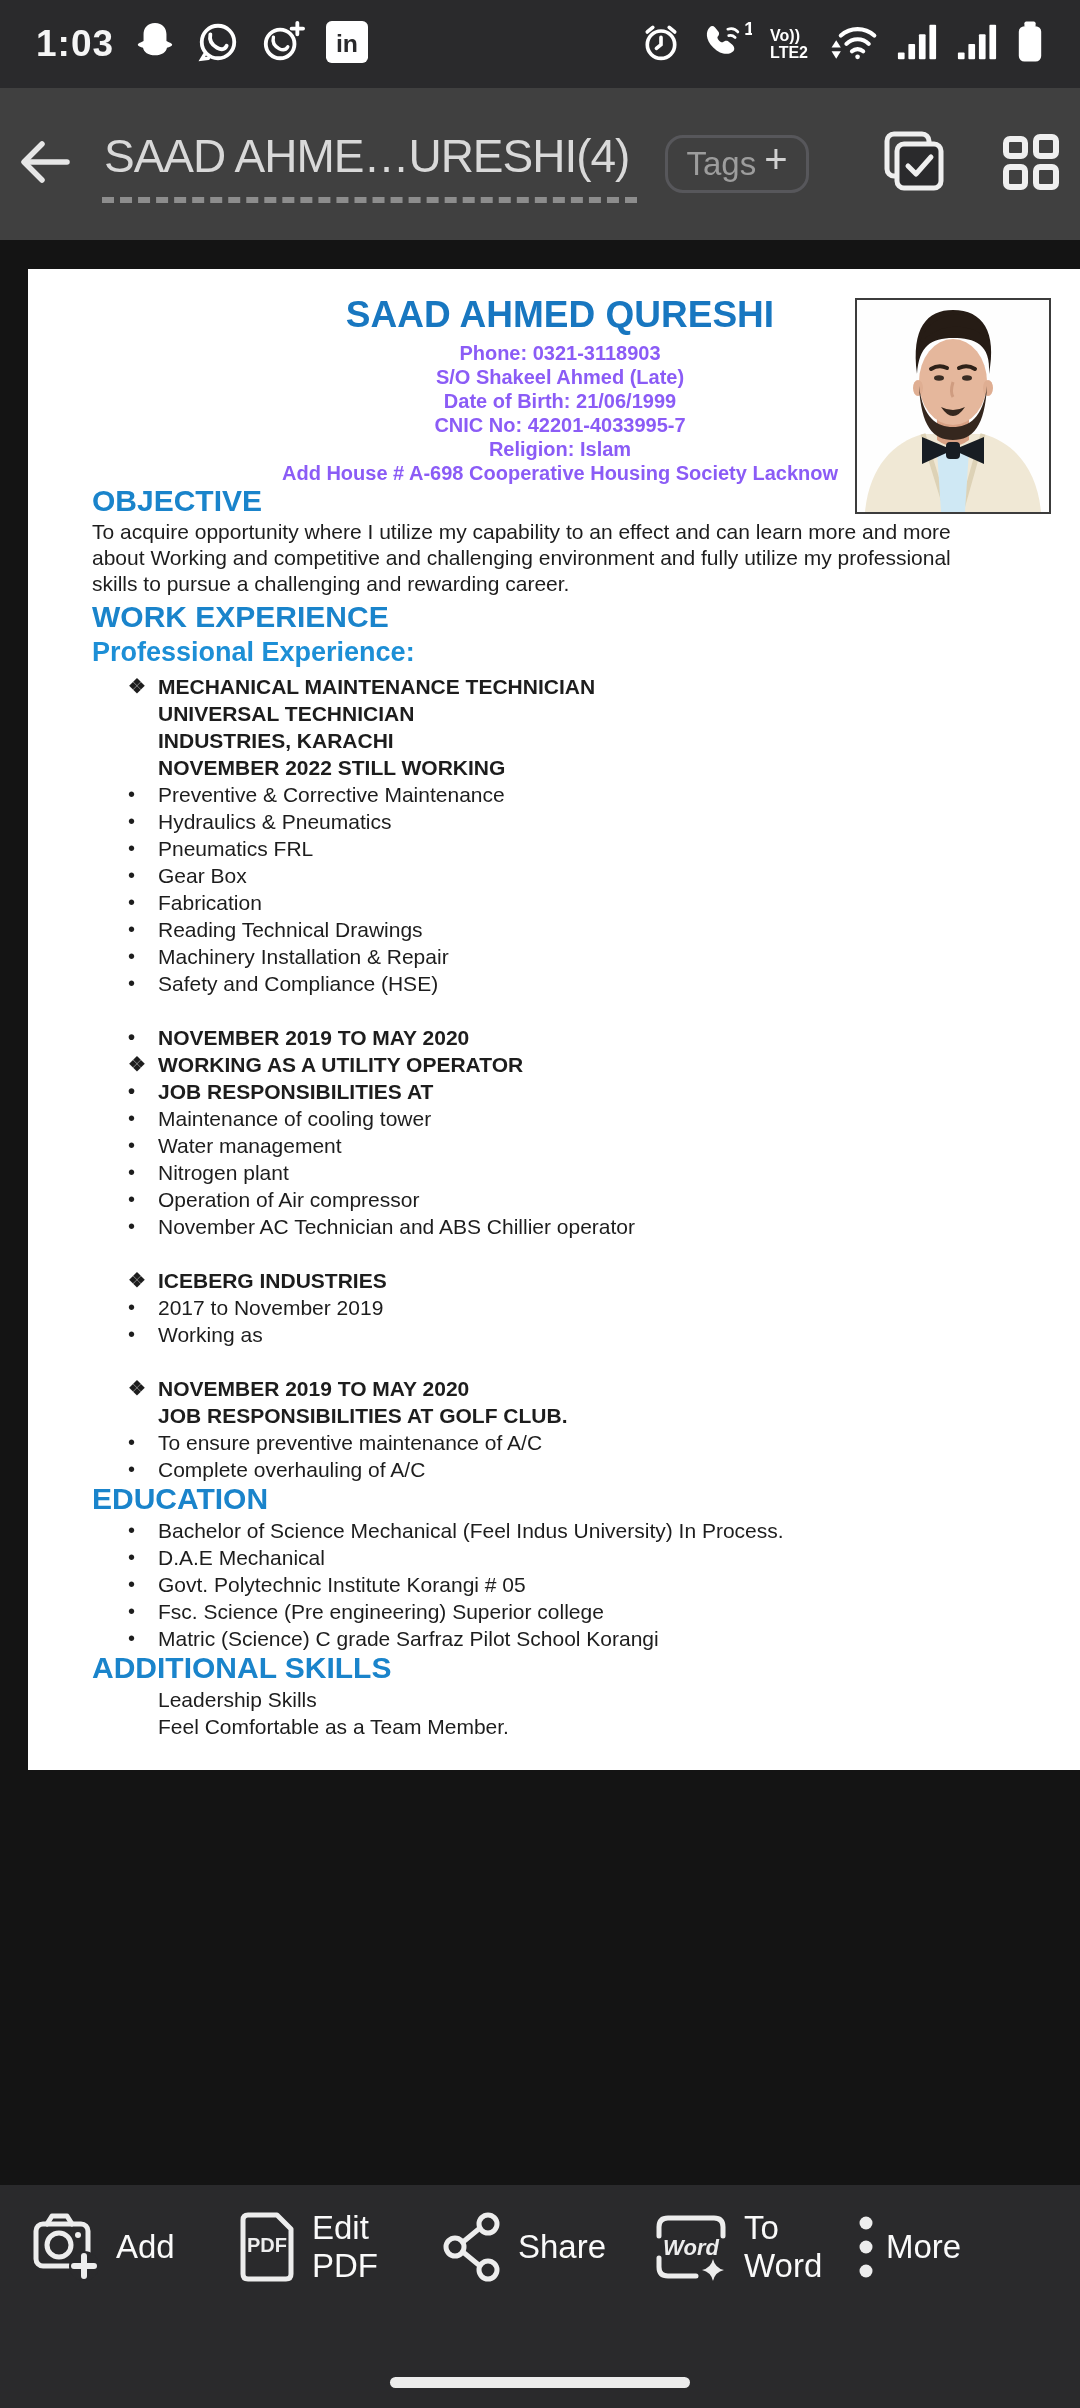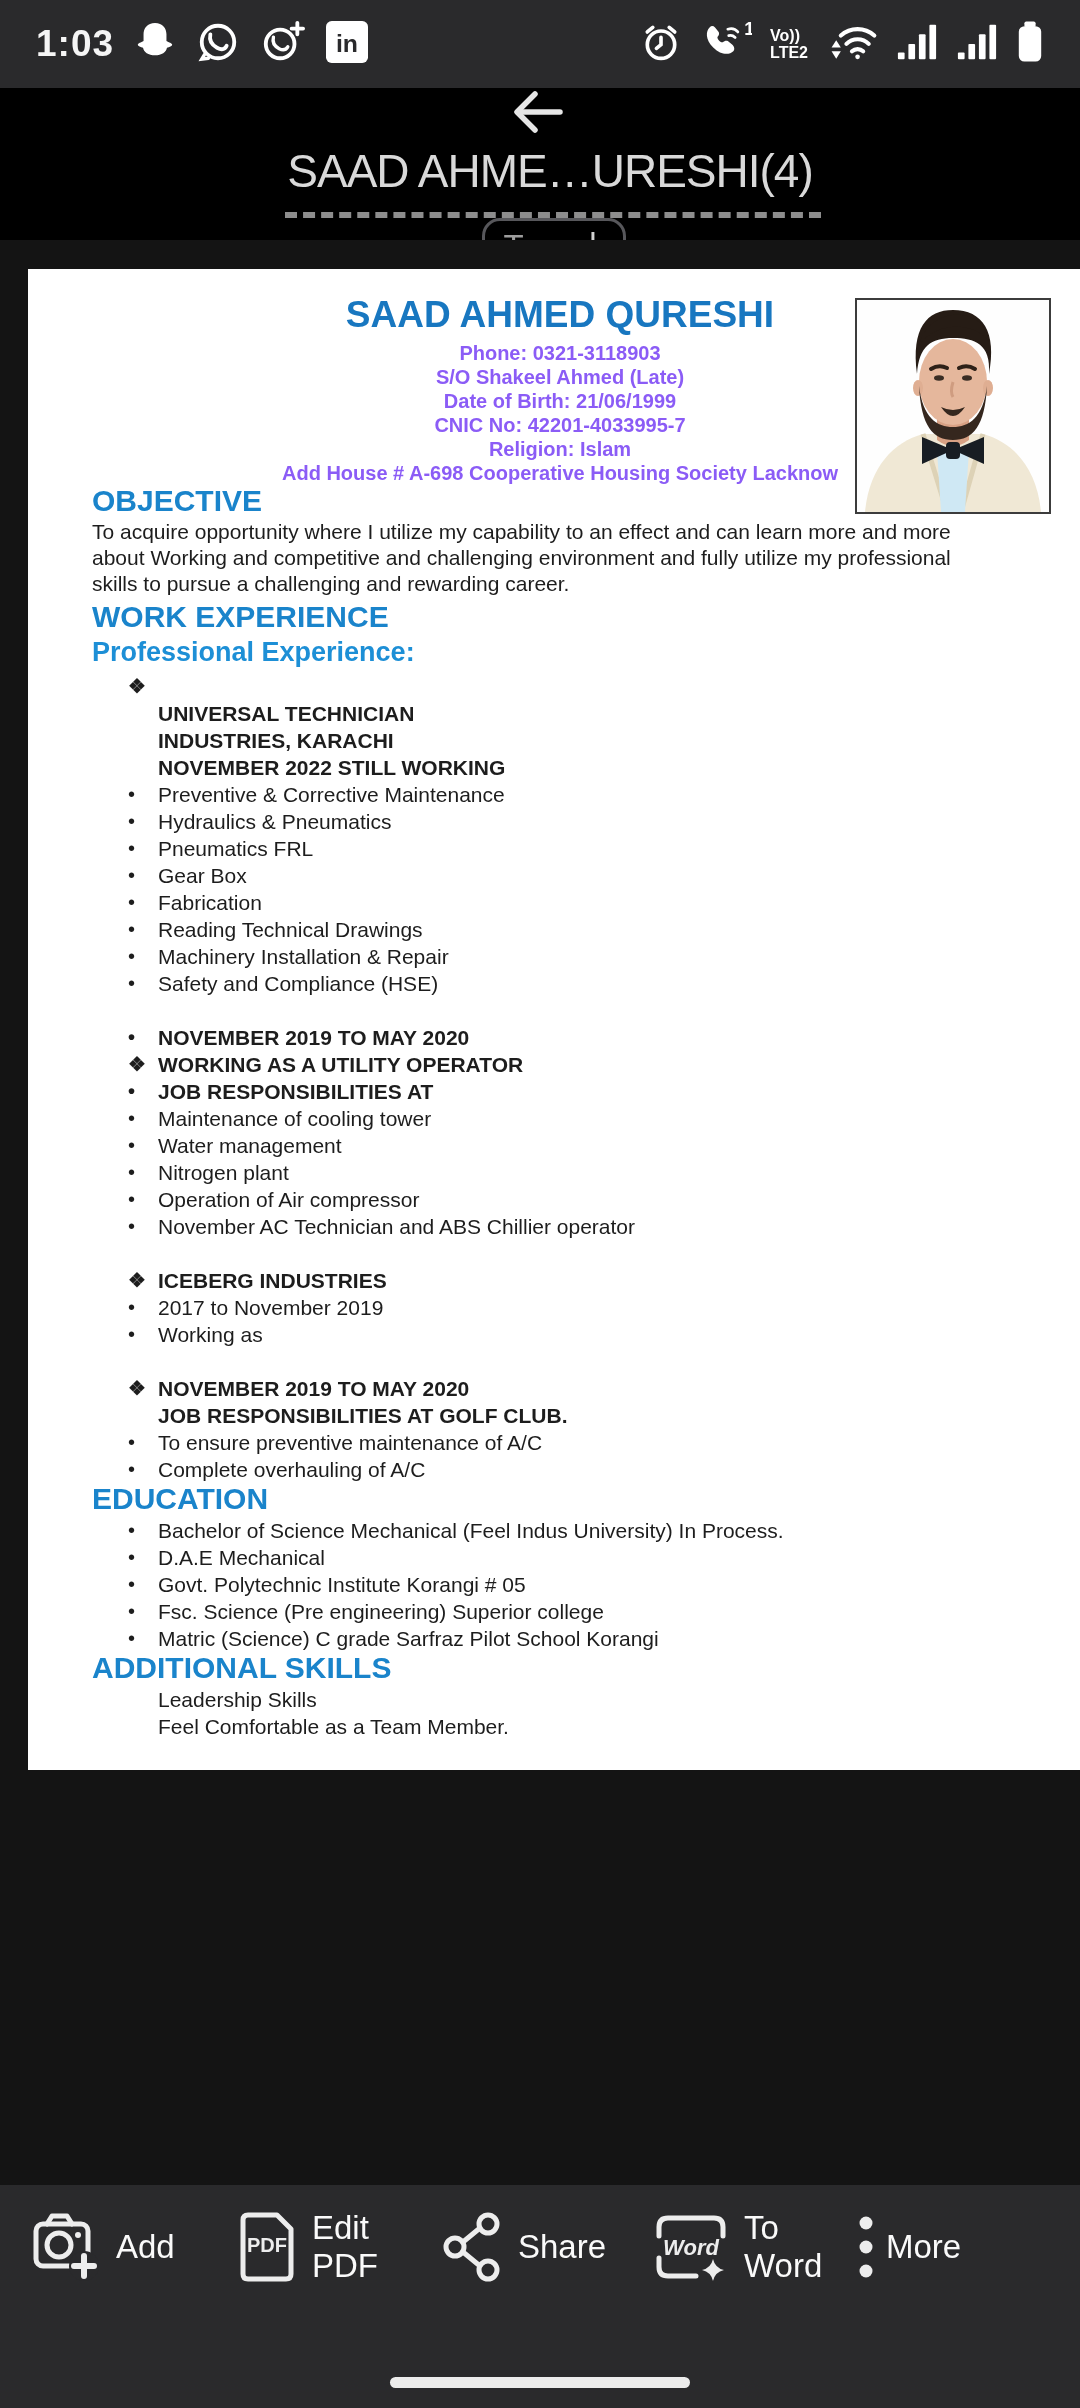--- a/index.html
+++ b/index.html
@@ -8,22 +8,22 @@
 
   
   .statusbar { position:absolute; top:0; left:0; width:1080px; height:88px; background:#2a2a2c;
                display:flex; align-items:center; padding:8px 36px; color:#f5f5f5; }
   .sb-left { display:flex; align-items:center; gap:20px; }
   .sb-time { font-size:37px; font-weight:600; letter-spacing:1px; }
   .sb-right { margin-left:auto; display:flex; align-items:center; gap:18px; }
   .volte { font-size:16px; font-weight:700; line-height:17px; color:#fff; text-align:left; }
 
   
-  .header { position:absolute; top:88px; left:0; width:1080px; height:152px; background:#000000;
-            display:flex; align-items:center; padding:0 52px;flex-direction:column; }
+  .header { position:absolute; top:88px; left:0; width:1080px; height:152px; background:#404040;
+            display:flex; align-items:center; padding:0 18px; }
   .back-btn { flex:none; width:58px; height:52px; display:flex; align-items:center; }
   .doc-title { margin-left:26px; font-size:46px; color:#d9d9d9; letter-spacing:-1px; white-space:nowrap;
                border-bottom:6px dashed #8d8d8d; padding:4px 8px 14px 2px; }
   .tags-btn { margin-left:28px; display:flex; align-items:flex-start; border:3px solid #57575b;
               border-radius:18px; padding:7px 18px; color:#9d9d9d; font-size:33px; }
   .tags-plus { color:#d2d2d2; font-size:40px; margin-left:8px; line-height:28px; }
   .hdr-icons { margin-left:auto; display:flex; align-items:center; gap:54px; }
 
   
   .viewport { position:absolute; top:240px; left:0; width:1080px; height:1945px; background:#141414; }
@@ -220,20 +220,21 @@
       </svg>
     </div>
 
     <div>
         <div class="blk h1">OBJECTIVE</div>
         <div class="blk para">To acquire opportunity where I utilize my capability to an effect and can learn more and more about Working and competitive and challenging environment and fully utilize my professional skills to pursue a challenging and rewarding career.</div>
         <div class="blk h1">WORK EXPERIENCE</div>
         <div class="blk h2">Professional Experience:</div>
         <div class="blk li bold">
           <span class="blt">❖</span>
+          <span>MECHANICAL MAINTENANCE TECHNICIAN</span>
         </div>
         <div class="blk li bold">
           <span class="blt"></span>
           <span>UNIVERSAL TECHNICIAN</span>
         </div>
         <div class="blk li bold">
           <span class="blt"></span>
           <span>INDUSTRIES, KARACHI</span>
         </div>
         <div class="blk li bold">

